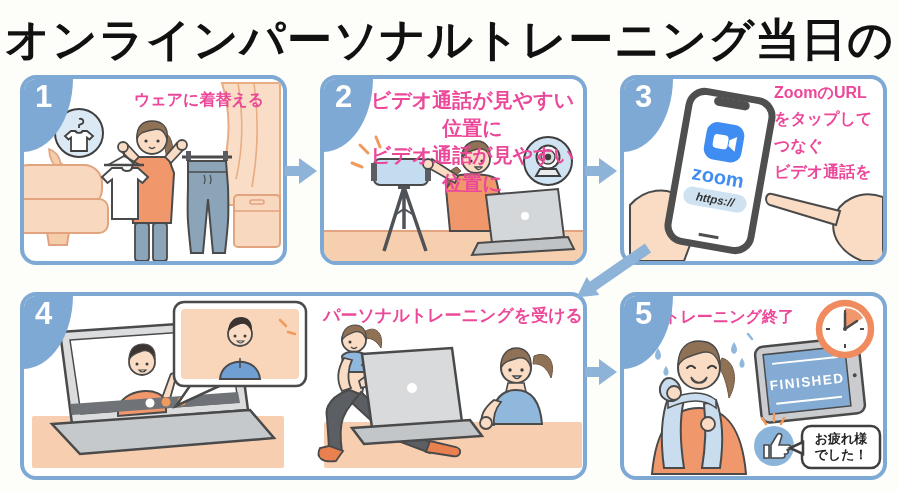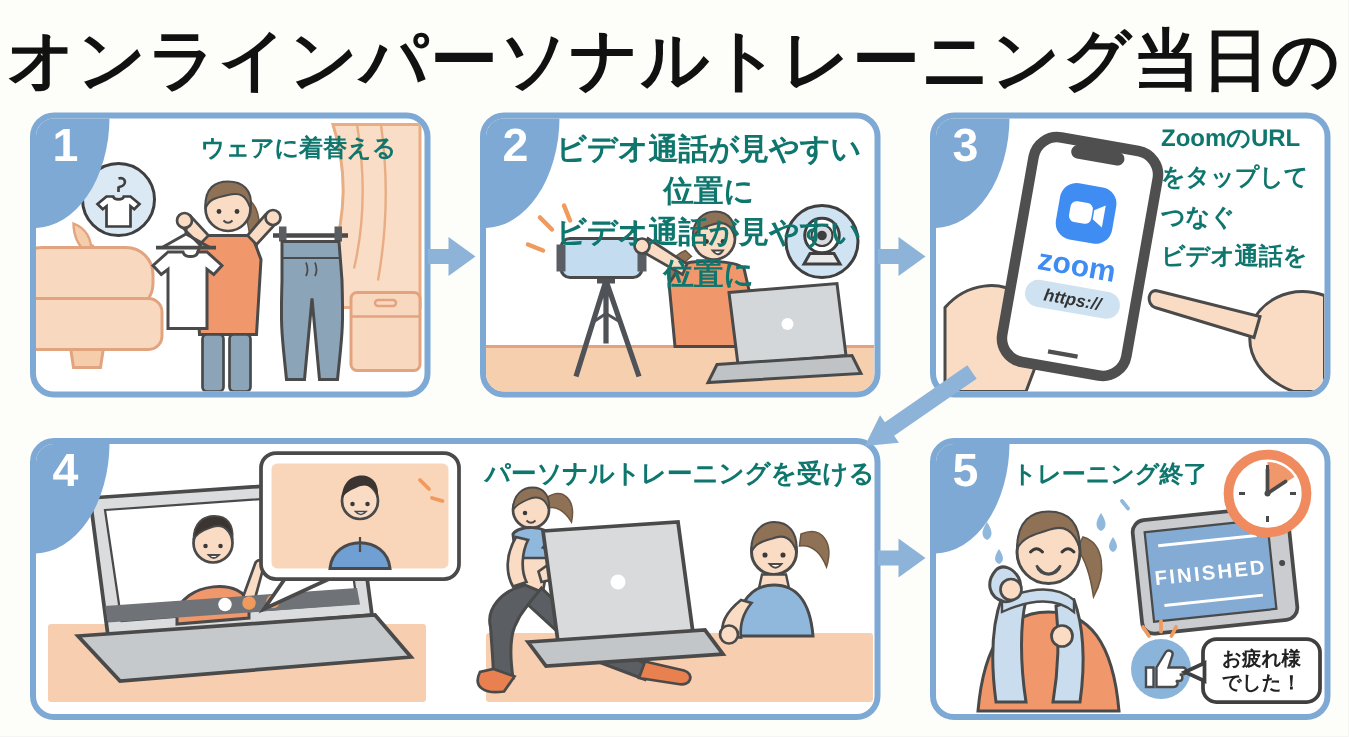--- a/index.html
+++ b/index.html
@@ -10,26 +10,26 @@
   .panel{position:absolute;background:#fff;border:4px solid #7ea9d4;border-radius:16px;
          box-sizing:border-box;overflow:hidden;}
   .p1{left:20px;top:75px;width:267px;height:190px;}
   .p2{left:320px;top:75px;width:267px;height:190px;}
   .p3{left:620px;top:75px;width:267px;height:190px;}
   .p4{left:20px;top:292px;width:567px;height:188px;}
   .p5{left:620px;top:292px;width:267px;height:188px;}
   .badge{position:absolute;left:-1px;top:-1px;width:50px;height:74px;background:#7ea9d4;
          border-radius:10px 0 100% 0 / 10px 0 100% 0;color:#fff;font-size:31px;font-weight:bold;
          padding:1px 0 0 12px;box-sizing:border-box;z-index:5;}
-  .label{position:absolute;font-weight:bold;color:#0f766e;z-index:4;line-height:1.38;}
+  .label{position:absolute;font-weight:bold;color:#ec4899;z-index:4;line-height:1.38;}
   .lbl1{right:6px;top:10px;width:156px;text-align:center;font-size:16px;}
   .lbl2{left:42px;right:4px;top:8px;text-align:center;font-size:20px;}
   .lbl3{left:150px;top:1px;font-size:16px;line-height:1.65;}
   .lbl4{left:0;right:0;top:8px;text-align:right;font-size:17px;}
-  .lbl5{left:40px;top:10px;width:152px;text-align:center;font-size:16px;}
+  .lbl5{left:40px;top:10px;width:152px;text-align:left;font-size:16px;}
   .illus{position:absolute;left:0;top:0;z-index:1;}
   .harrow{position:absolute;z-index:2;}
 </style>
 </head>
 <body>
 
 <div class="canvas">
 
   <div class="title">オンラインパーソナルトレーニング当日の流れ</div>
 

